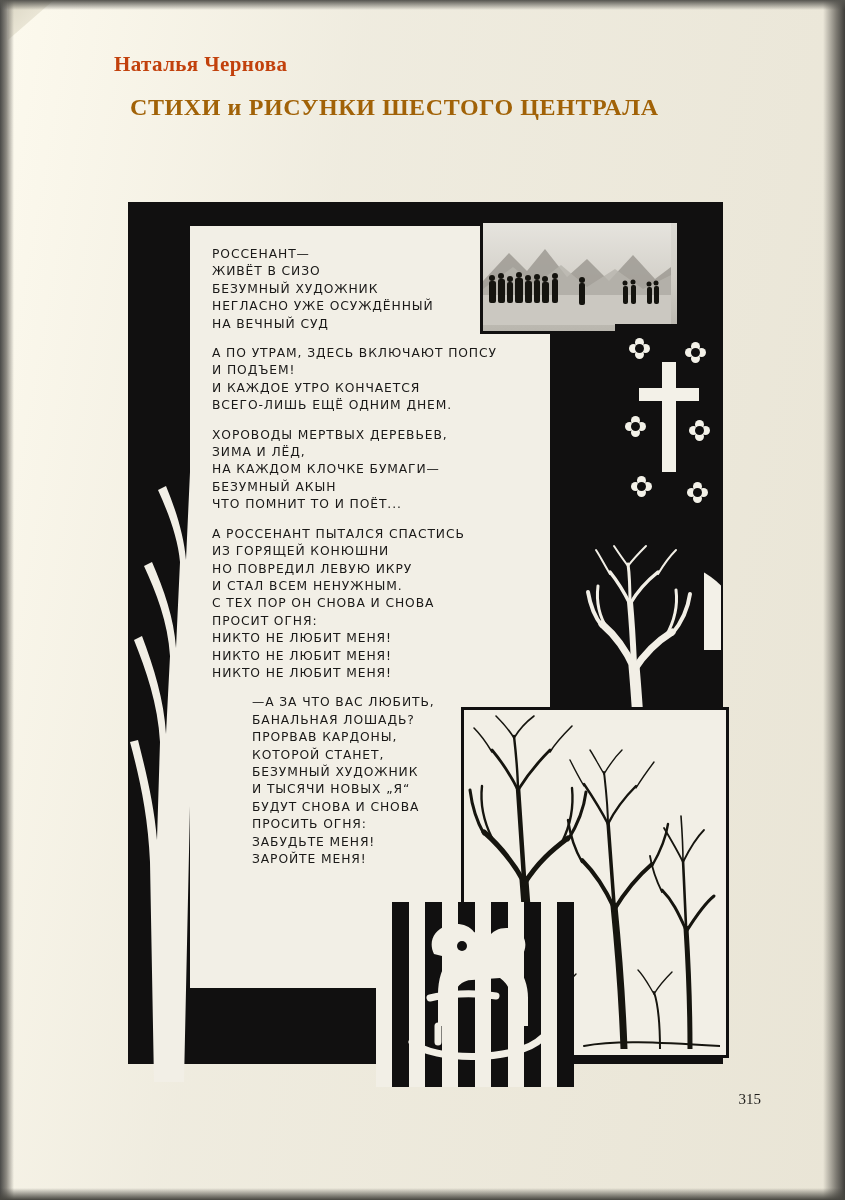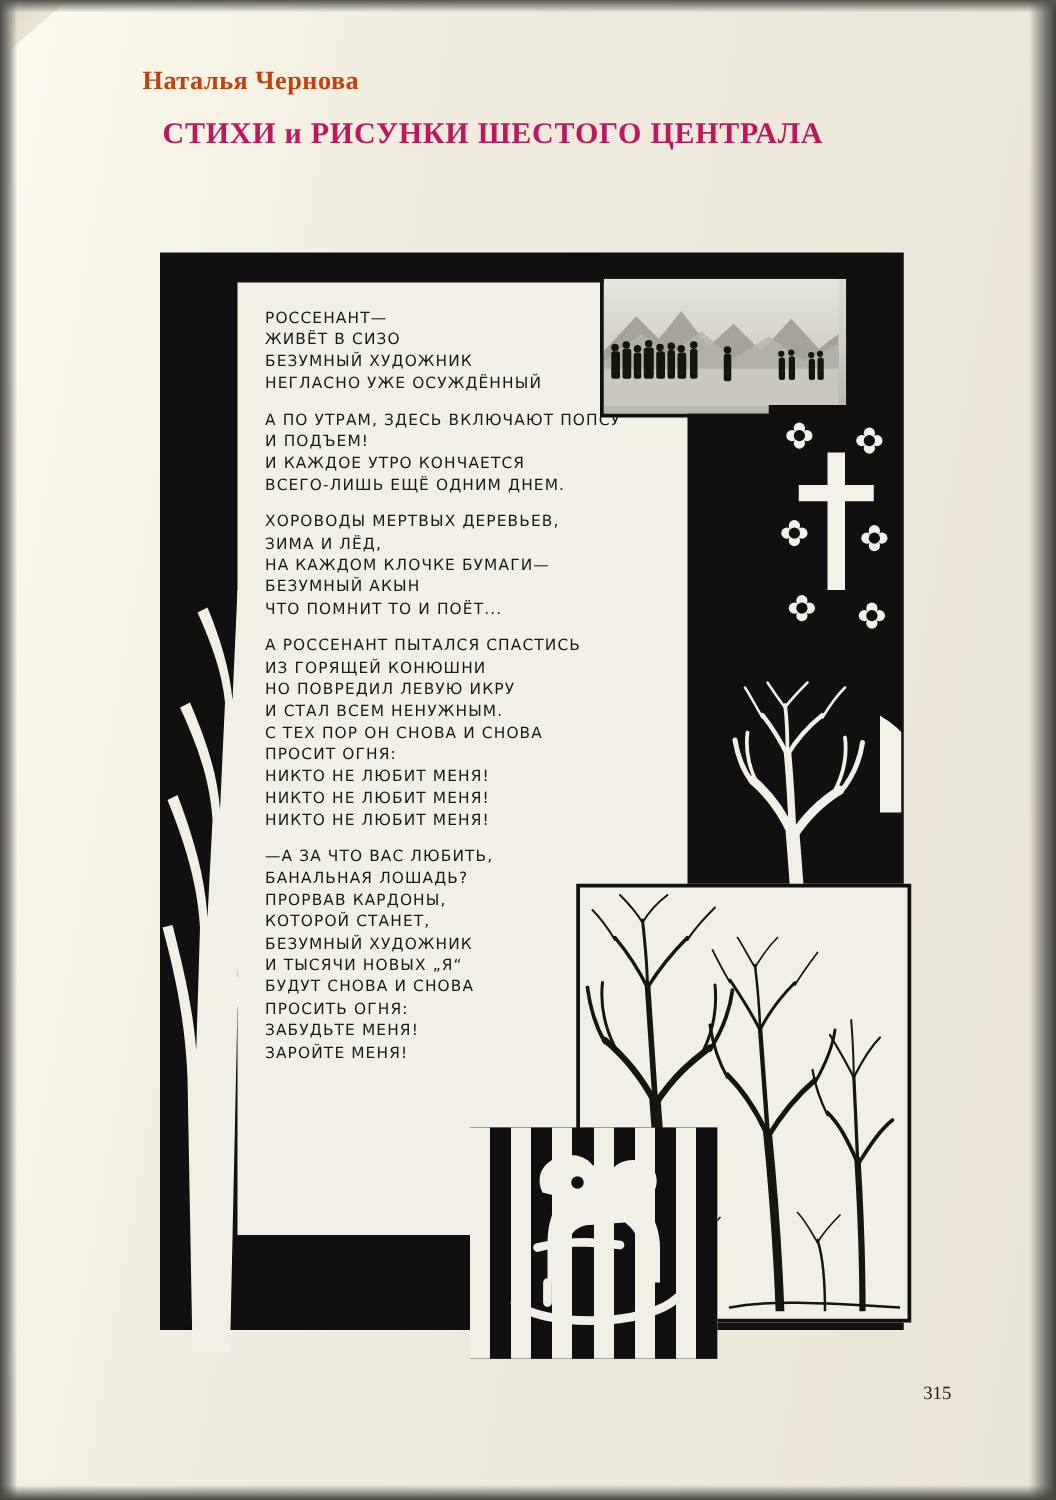--- a/index.html
+++ b/index.html
@@ -73,27 +73,27 @@
     color: #c2410c;
     margin-left: 36px;
   }
   .title {
     position: absolute;
     left: 130px;
     top: 94px;
     font-size: 24px;
     font-weight: bold;
     letter-spacing: .6px;
-    color: #be185d;
+    color: #a16207;
     white-space: nowrap;
   }
   .page-number {
     position: absolute;
     right: 84px;
-    bottom: 76px;
+    bottom: 92px;
     font-size: 15px;
     color: #1e1d1b;
   }
 
   
   .artwork {
     position: absolute;
     left: 128px;
     top: 202px;
     width: 595px;
@@ -130,21 +130,21 @@
     top: 20px;
     width: 330px;
     color: #1a1918;
     font-family: "DejaVu Sans", sans-serif;
     font-size: 12.3px;
     line-height: 17.4px;
     letter-spacing: .9px;
     text-transform: uppercase;
   }
   .poem .stanza { margin-bottom: 12px; }
-  .poem .stanza:last-child { margin-bottom: 0; }
+  .poem .stanza:last-child { margin-bottom: 0; margin-left: 40px; }
   .poem .ln { white-space: nowrap; display: block; }
 
   
   .photo-figures {
     position: absolute;
     left: 352px;
     top: 18px;
     width: 194px;
     height: 108px;
     background: linear-gradient(180deg, #dcdad4 0%, #cfccc4 55%, #b9b6ae 100%);
@@ -258,20 +258,21 @@
       </g>
     </svg>
 
     <div class="poem-panel">
       <div class="poem" id="poem-root">
           <div class="stanza">
             <span class="ln">Россенант—</span>
             <span class="ln">Живёт в СИЗО</span>
             <span class="ln">Безумный художник</span>
             <span class="ln">Негласно уже осуждённый</span>
+            <span class="ln">На вечный суд</span>
           </div>
           <div class="stanza">
             <span class="ln">А по утрам, здесь включают попсу</span>
             <span class="ln">И подъем!</span>
             <span class="ln">И каждое утро кончается</span>
             <span class="ln">Всего-лишь ещё одним днем.</span>
           </div>
           <div class="stanza">
             <span class="ln">Хороводы мертвых деревьев,</span>
             <span class="ln">Зима и лёд,</span>

